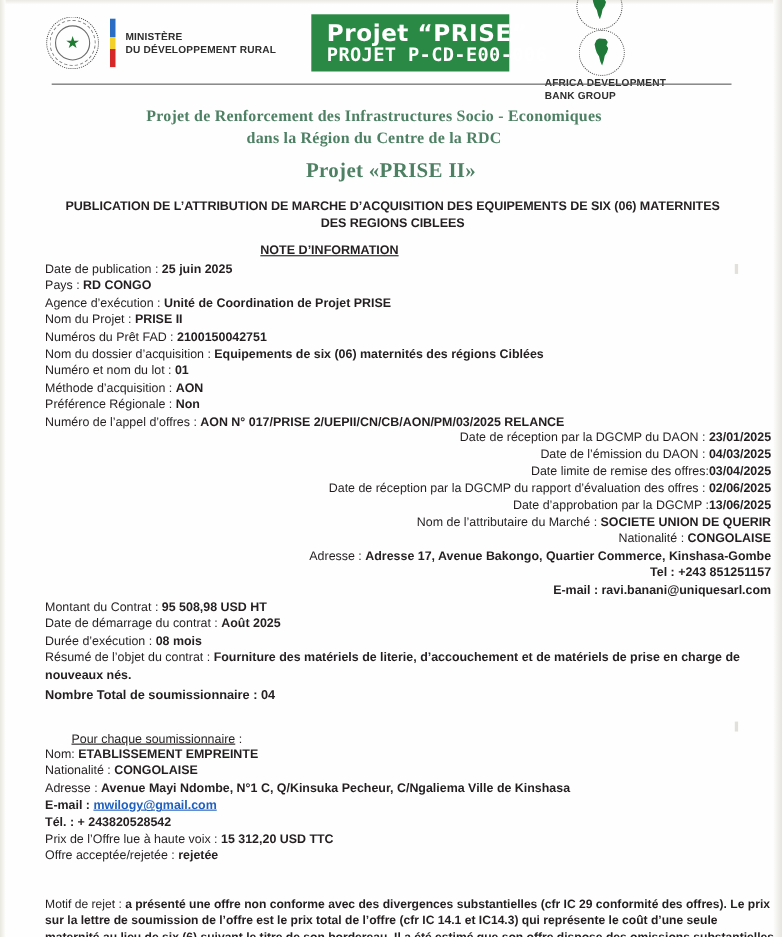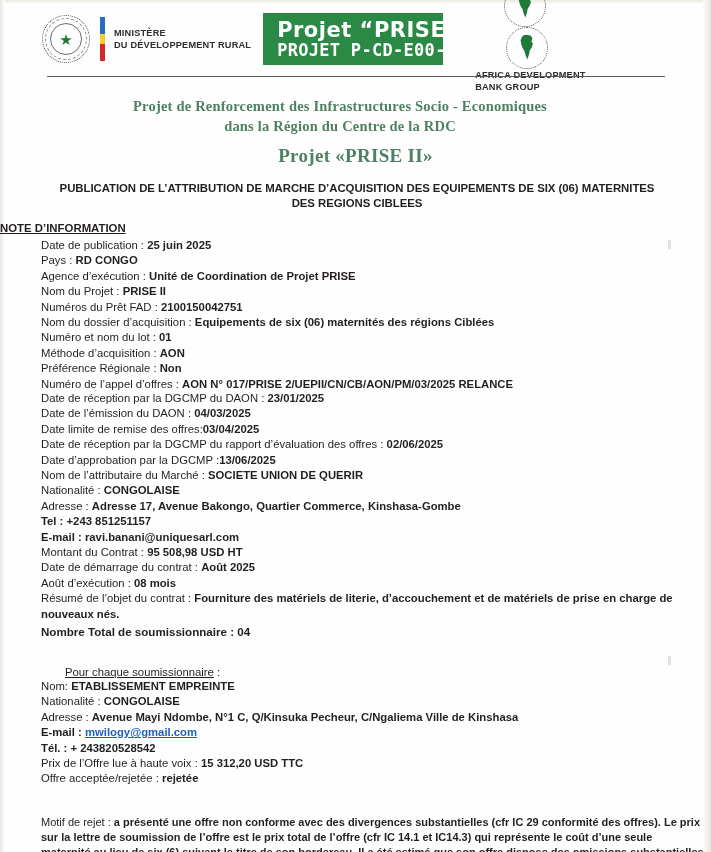--- a/index.html
+++ b/index.html
@@ -85,21 +85,21 @@
   }
   .ministry-text {
     font-size: 9.2px;
     font-weight: bold;
     line-height: 12.5px;
     letter-spacing: 0.2px;
     color: #2e2e2e;
     white-space: nowrap;
   }
   .prise-banner {
-    margin-left: 12px;
+    margin-left: 32px;
     background: #2a8a45;
     color: #ffffff;
     padding: 6px 14px 7px 14px;
     text-align: center;
     flex: none;
     width: 180px;
     box-sizing: border-box;
   }
   .prise-banner-main {
     font-family: "DejaVu Sans", sans-serif;
@@ -187,37 +187,38 @@
     font-size: 11.4px;
     font-weight: bold;
     line-height: 14.5px;
     color: #231f20;
     letter-spacing: -0.05px;
   }
   .note-heading {
     position: absolute;
     left: 0; top: 222px;
     width: 599px;
+    text-align: center;
     font-size: 11.4px;
     font-weight: bold;
     color: #231f20;
   }
   .note-heading span { text-decoration: underline; }
 
   
   .body-block {
     position: absolute;
     left: 41px;
     width: 660px;
     font-size: 11.3px;
     line-height: 15.4px;
     color: #231f20;
   }
   #block-identity { top: 238px; }
-  #block-dates { top: 391px; }
+  #block-dates { top: 391px; text-align: right; }
   #block-contract { top: 545px; }
   #block-count { top: 624px; }
   #block-each { top: 665px; }
   #block-bidder { top: 670px; }
 
   .line { white-space: nowrap; }
   .line.wrap { white-space: normal; }
   b, .b { font-weight: bold; }
   .ul { text-decoration: underline; padding-left: 24px; }
   .link {
@@ -327,21 +328,21 @@
     <div class="line"><span>Nom de l’attributaire du Marché : </span><b>SOCIETE UNION DE QUERIR</b></div>
     <div class="line"><span>Nationalité : </span><b>CONGOLAISE</b></div>
     <div class="line"><span>Adresse : </span><b>Adresse 17, Avenue Bakongo, Quartier Commerce, Kinshasa-Gombe</b></div>
     <div class="line b">Tel : +243 851251157</div>
     <div class="line b">E-mail : ravi.banani@uniquesarl.com</div>
   </div>
 
   <div class="body-block" id="block-contract">
     <div class="line"><span>Montant du Contrat : </span><b>95 508,98 USD HT</b></div>
     <div class="line"><span>Date de démarrage du contrat : </span><b>Août 2025</b></div>
-    <div class="line"><span>Août d’exécution : </span><b>08  mois</b></div>
+    <div class="line"><span>Durée d’exécution : </span><b>08  mois</b></div>
     <div class="line wrap"><span>Résumé de l’objet du contrat : </span><b>Fourniture des matériels de literie, d’accouchement et de matériels de prise en charge de nouveaux nés.</b></div>
   </div>
 
   <div class="body-block" id="block-count">
     <div class="line total-line">Nombre Total de soumissionnaire : 04</div>
   </div>
 
   <div class="body-block" id="block-each">
     <div class="line"><span class="ul">Pour chaque soumissionnaire</span><span> :</span></div>
   </div>

